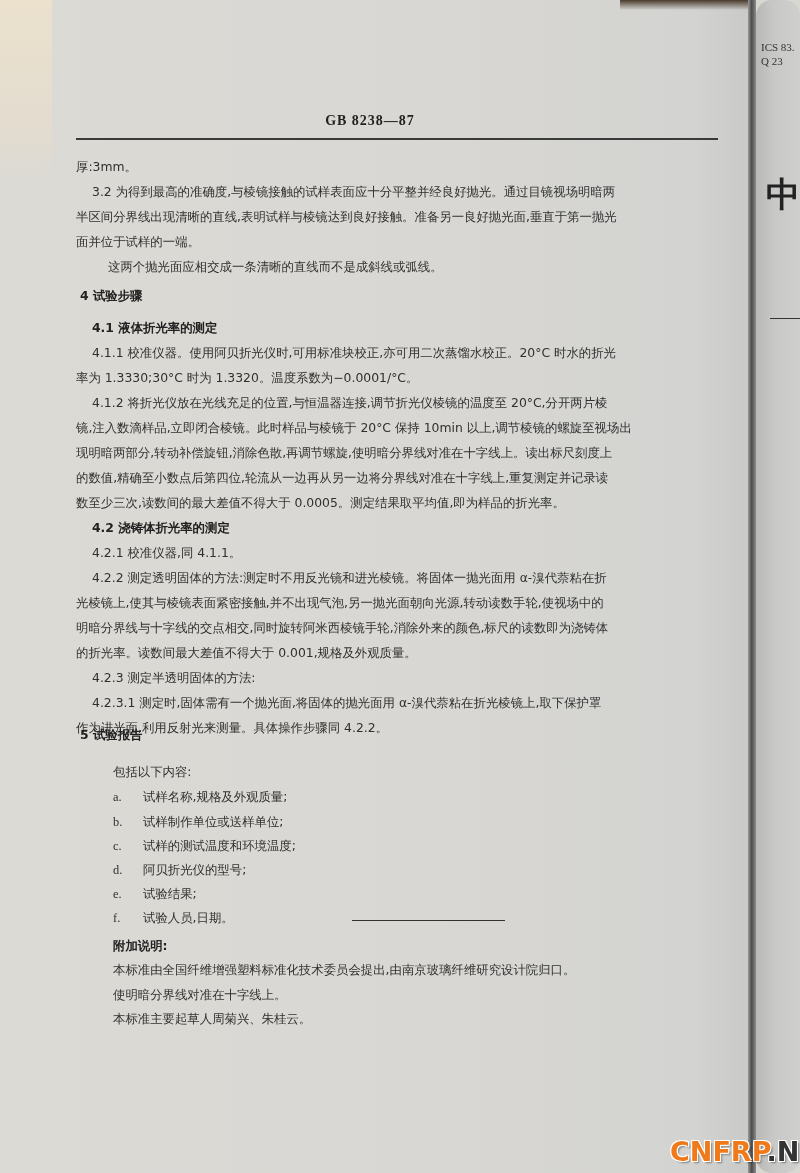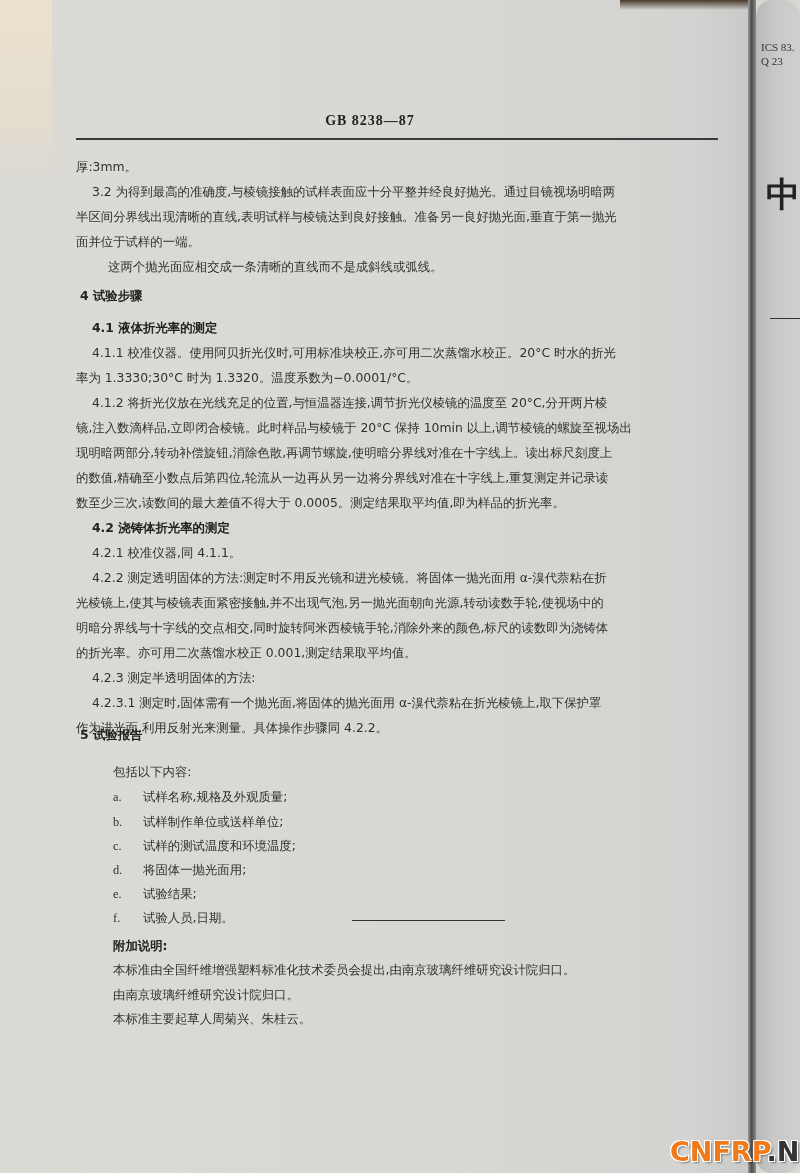--- a/index.html
+++ b/index.html
@@ -96,51 +96,51 @@
   <div class="ln" style="left:76px;top:445px;">现明暗两部分,转动补偿旋钮,消除色散,再调节螺旋,使明暗分界线对准在十字线上。读出标尺刻度上</div>
   <div class="ln" style="left:76px;top:470px;">的数值,精确至小数点后第四位,轮流从一边再从另一边将分界线对准在十字线上,重复测定并记录读</div>
   <div class="ln" style="left:76px;top:495px;text-align:center;">数至少三次,读数间的最大差值不得大于 0.0005。测定结果取平均值,即为样品的折光率。</div>
 
   <div class="ln bold" style="left:92px;top:520px;">4.2  浇铸体折光率的测定</div>
 
   <div class="ln" style="left:92px;top:545px;">4.2.1  校准仪器,同 4.1.1。</div>
   <div class="ln" style="left:92px;top:570px;">4.2.2  测定透明固体的方法:测定时不用反光镜和进光棱镜。将固体一抛光面用 α-溴代萘粘在折</div>
   <div class="ln" style="left:76px;top:595px;">光棱镜上,使其与棱镜表面紧密接触,并不出现气泡,另一抛光面朝向光源,转动读数手轮,使视场中的</div>
   <div class="ln" style="left:76px;top:620px;">明暗分界线与十字线的交点相交,同时旋转阿米西棱镜手轮,消除外来的颜色,标尺的读数即为浇铸体</div>
-  <div class="ln" style="left:76px;top:645px;">的折光率。亦可用二次蒸馏水校正 0.001,测定结果取平均值。</div>
+  <div class="ln" style="left:76px;top:645px;">的折光率。读数间最大差值不得大于 0.001,规格及外观质量。</div>
   <div class="ln" style="left:92px;top:670px;">4.2.3  测定半透明固体的方法:</div>
   <div class="ln" style="left:92px;top:695px;">4.2.3.1  测定时,固体需有一个抛光面,将固体的抛光面用 α-溴代萘粘在折光棱镜上,取下保护罩</div>
   <div class="ln" style="left:76px;top:720px;">作为进光面,利用反射光来测量。具体操作步骤同 4.2.2。</div>
 
   <div class="ln bold" style="left:80px;top:727px;top:727px;">5  试验报告</div>
 
   <div class="ln" style="left:113px;top:764px;">包括以下内容:</div>
 
   <div class="ln" style="left:113px;top:789px;">
     <span class="num" style="display:inline-block;width:30px;">a.</span><span>试样名称,规格及外观质量;</span>
   </div>
   <div class="ln" style="left:113px;top:814px;">
     <span class="num" style="display:inline-block;width:30px;">b.</span><span>试样制作单位或送样单位;</span>
   </div>
   <div class="ln" style="left:113px;top:838px;">
     <span class="num" style="display:inline-block;width:30px;">c.</span><span>试样的测试温度和环境温度;</span>
   </div>
   <div class="ln" style="left:113px;top:862px;">
-    <span class="num" style="display:inline-block;width:30px;">d.</span><span>将固体一抛光面用;</span>
+    <span class="num" style="display:inline-block;width:30px;">d.</span><span>阿贝折光仪的型号;</span>
   </div>
   <div class="ln" style="left:113px;top:886px;">
     <span class="num" style="display:inline-block;width:30px;">e.</span><span>试验结果;</span>
   </div>
   <div class="ln" style="left:113px;top:910px;">
     <span class="num" style="display:inline-block;width:30px;">f.</span><span>试验人员,日期。</span>
   </div>
 
   <div class="divider"></div>
 
   <div class="ln bold" style="left:113px;top:938px;">附加说明:</div>
   <div class="ln" style="left:113px;top:962px;">本标准由全国纤维增强塑料标准化技术委员会提出,由南京玻璃纤维研究设计院归口。</div>
-  <div class="ln" style="left:113px;top:987px;">由南京玻璃纤维研究设计院归口。</div>
+  <div class="ln" style="left:113px;top:987px;">使明暗分界线对准在十字线上。</div>
   <div class="ln" style="left:113px;top:1011px;">本标准主要起草人周菊兴、朱桂云。</div>
 </div>
 
 <div class="watermark">
   <span class="wm-a">CNFRP</span><span class="wm-b">.NET</span>
 </div>
 
 </body></html>

